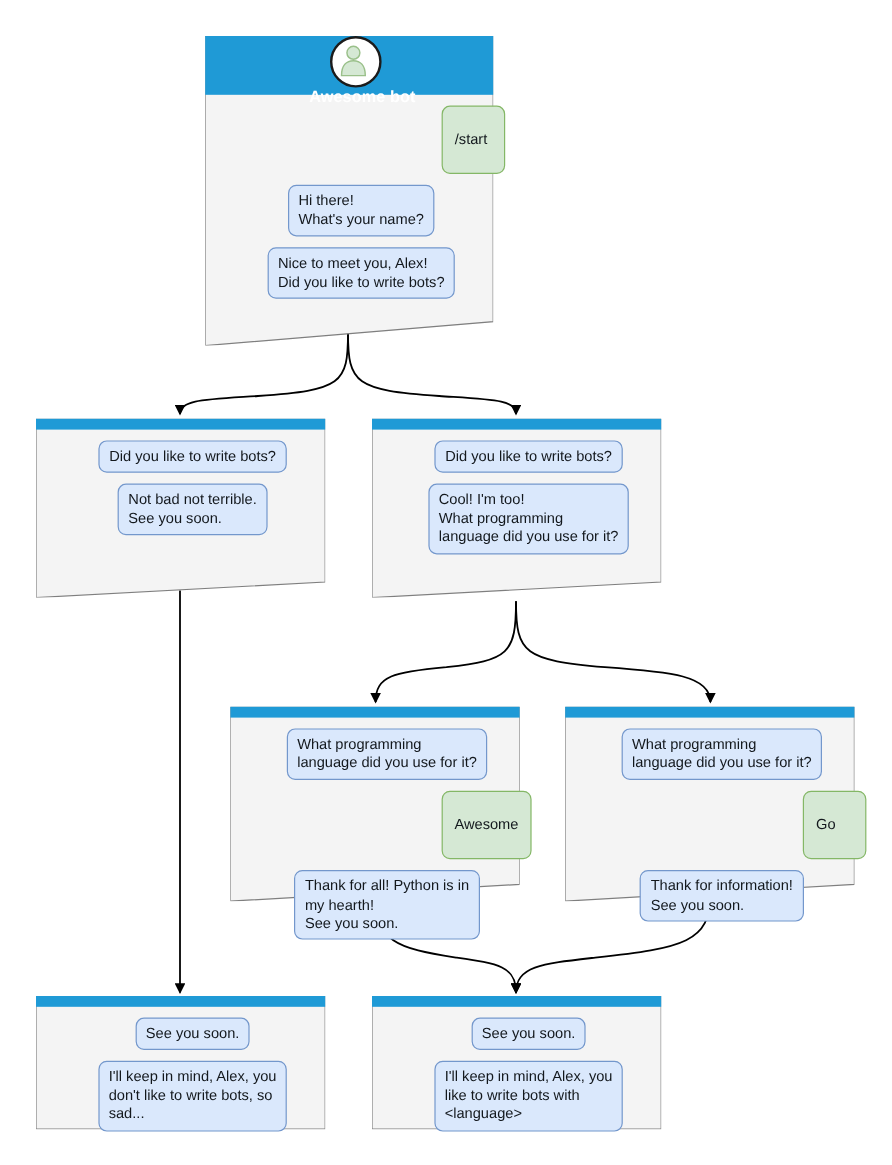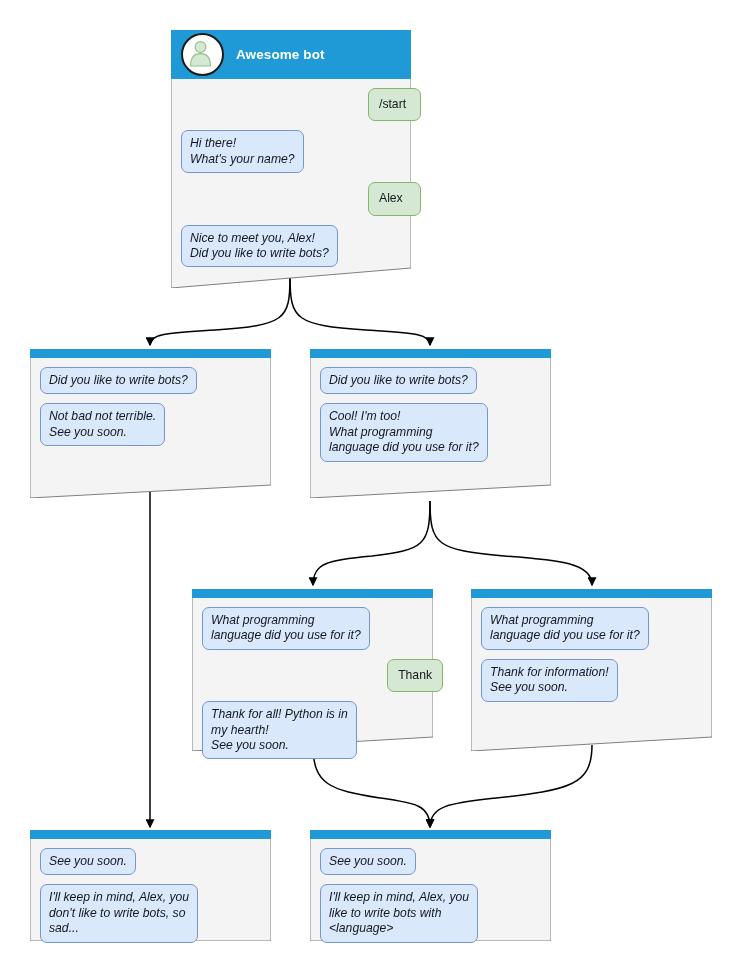--- a/index.html
+++ b/index.html
@@ -42,20 +42,21 @@
     position: absolute;
     left: 0; top: 0;
     width: 100%;
   }
   .card-header {
     position: relative;
     box-sizing: border-box;
     background: #1f9ad6;
     display: flex;
     align-items: center;
+    flex-direction: column;
   }
   .card-header.thin {
     height: 9px;
   }
   .card-header.titled {
     height: 49px;
     padding-left: 10px;
   }
   .bot-title {
     color: #ffffff;
@@ -73,21 +74,21 @@
     position: relative;
     flex: 0 0 auto;
     overflow: hidden;
   }
   .avatar svg { position:absolute; left:0; top:0; }
   .msgs {
     position: relative;
     padding: 9px 10px 0 10px;
   }
   .row { display: flex; width: 100%; margin-bottom: 9px; }
-  .row.left  { justify-content: flex-start; font-style: italic; }
+  .row.left  { justify-content: center; }
   .row.right { justify-content: flex-end; }
   .bubble {
     border-radius: 7px;
     font-size: 12.2px;
     line-height: 15.4px;
     color: #13181d;
     padding: 5px 8px 5px 8px;
     box-sizing: border-box;
     white-space: pre-line;
     display: inline-block;
@@ -95,21 +96,21 @@
   .bubble.bot {
     background: #dae8fc;
     border: 1.2px solid #7397cc;
   }
   .bubble.user {
     background: #d5e8d4;
     border: 1.2px solid #84b766;
     min-width: 53px;
     text-align: left;
   }
-  .bubble.pad-user { padding: 8px 10px; }
+  .bubble.pad-user { padding: 20px 10px; }
 </style>
 </head>
 <body>
 
 <div id="canvas">
 
   <svg class="edges" viewBox="0 0 743 971" width="743" height="971">
     <defs>
       <marker id="arrow" viewBox="0 0 10 10" refX="8.5" refY="5" markerWidth="6" markerHeight="6" orient="auto-start-reverse">
         <path d="M 0 0 L 10 5 L 0 10 z" fill="#000000"></path>
@@ -148,23 +149,20 @@
         <span class="bot-title">Awesome bot</span>
       </div>
       <div class="msgs" style="width:240px;">
         <div class="row right">
           <span class="bubble user pad-user">/start</span>
         </div>
         <div class="row left">
           <span class="bubble bot">Hi there!
 What's your name?</span>
         </div>
-        <div class="row right">
-          <span class="bubble user pad-user">Alex</span>
-        </div>
         <div class="row left">
           <span class="bubble bot">Nice to meet you, Alex!
 Did you like to write bots?</span>
         </div>
       </div>
     </div>
   </div>
 
   <div class="card" style="left:30px; top:349px; width:241px; height:149px;">
     <svg class="card-shape" viewBox="0 0 241 149" preserveAspectRatio="none">
@@ -208,21 +206,21 @@
       <polygon points="0,0 241,0 241,148 0,162" fill="#f4f4f4" stroke="#7f7f7f" stroke-width="1"></polygon>
     </svg>
     <div class="card-inner">
       <div class="card-header thin" style="width:241px;"></div>
       <div class="msgs" style="width:241px;">
         <div class="row left">
           <span class="bubble bot">What programming
 language did you use for it?</span>
         </div>
         <div class="row right">
-          <span class="bubble user pad-user">Thank</span>
+          <span class="bubble user pad-user">Awesome</span>
         </div>
         <div class="row left">
           <span class="bubble bot">Thank for all! Python is in
 my hearth!
 See you soon.</span>
         </div>
       </div>
     </div>
   </div>
 
@@ -230,20 +228,23 @@
     <svg class="card-shape" viewBox="0 0 241 162" preserveAspectRatio="none">
       <polygon points="0,0 241,0 241,148 0,162" fill="#f4f4f4" stroke="#7f7f7f" stroke-width="1"></polygon>
     </svg>
     <div class="card-inner">
       <div class="card-header thin" style="width:241px;"></div>
       <div class="msgs" style="width:241px;">
         <div class="row left">
           <span class="bubble bot">What programming
 language did you use for it?</span>
         </div>
+        <div class="row right">
+          <span class="bubble user pad-user">Go</span>
+        </div>
         <div class="row left">
           <span class="bubble bot">Thank for information!
 See you soon.</span>
         </div>
       </div>
     </div>
   </div>
 
   <div class="card" style="left:30px; top:830px; width:241px; height:111px;">
     <svg class="card-shape" viewBox="0 0 241 111" preserveAspectRatio="none">

